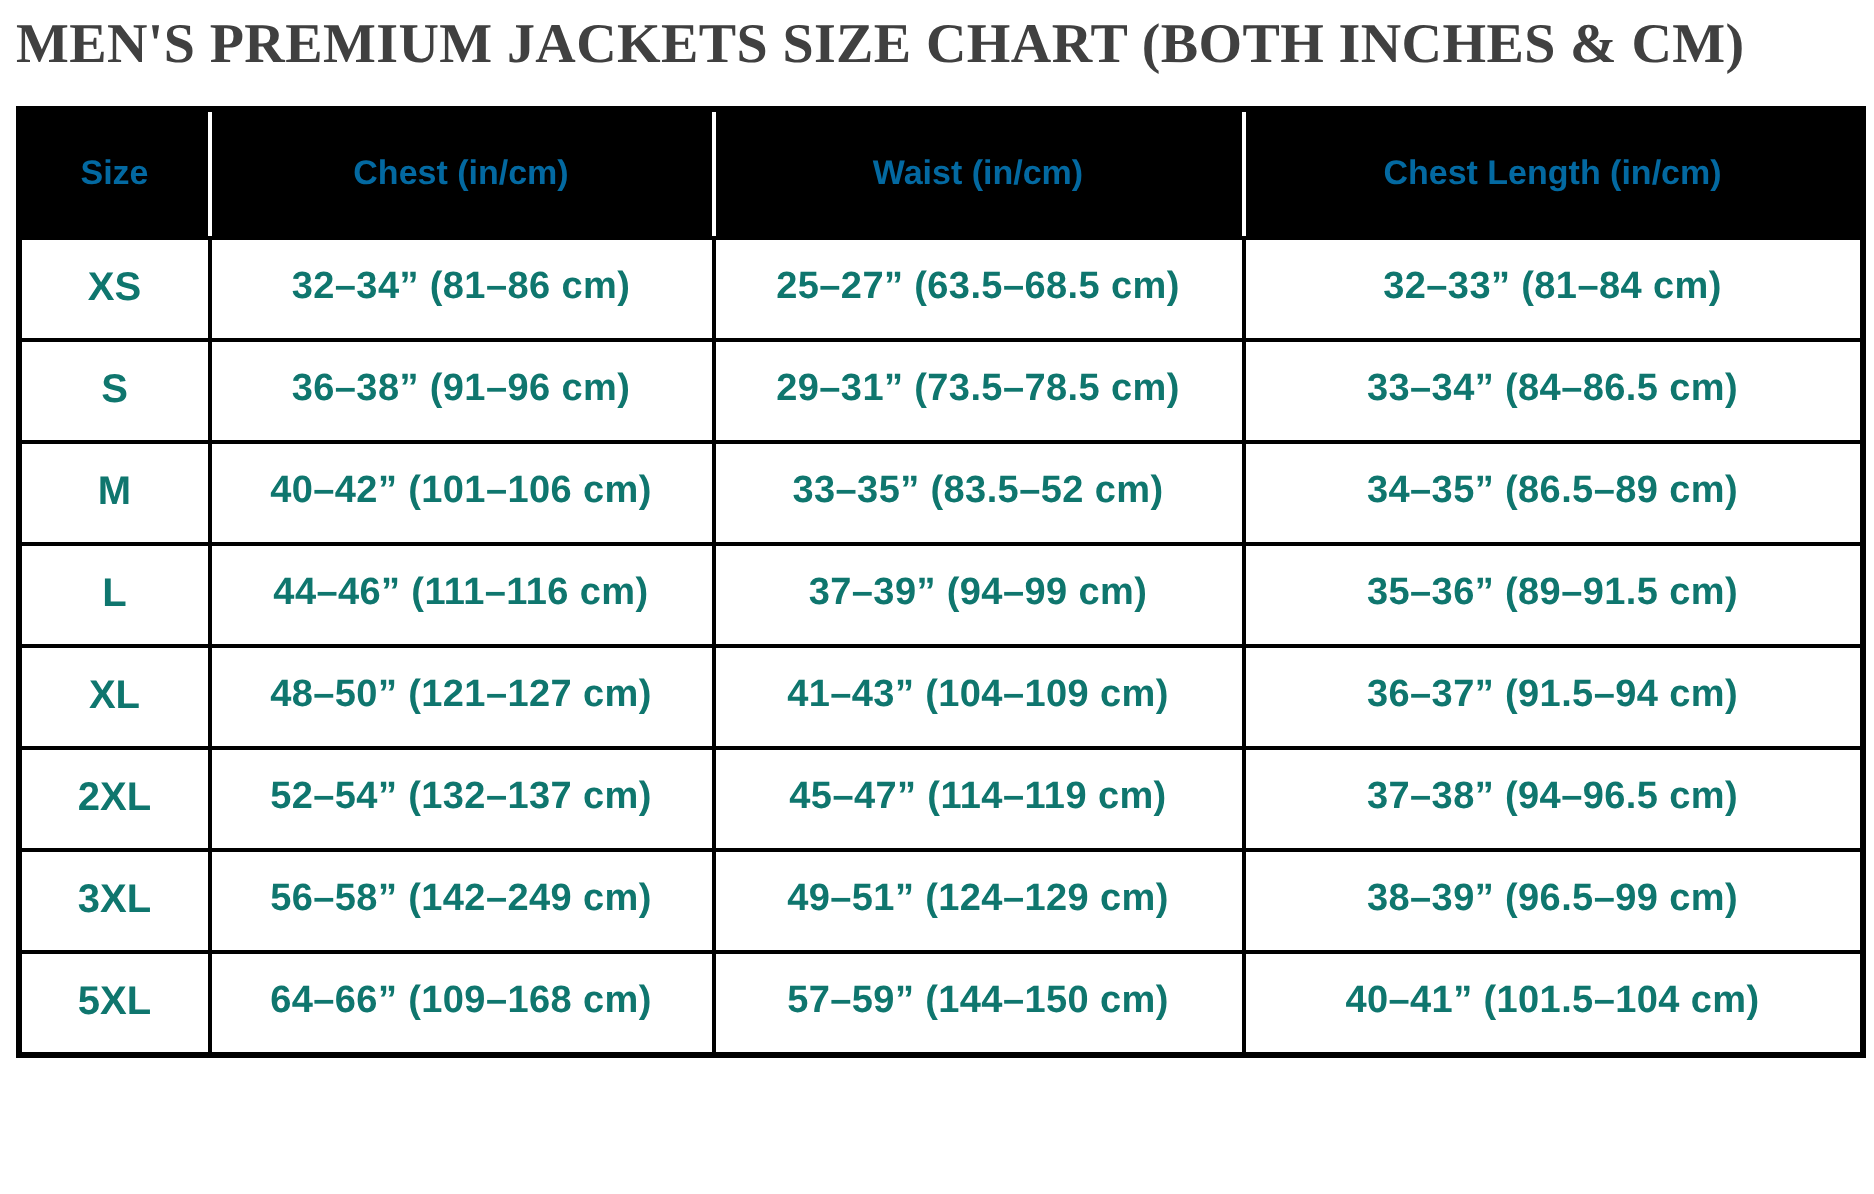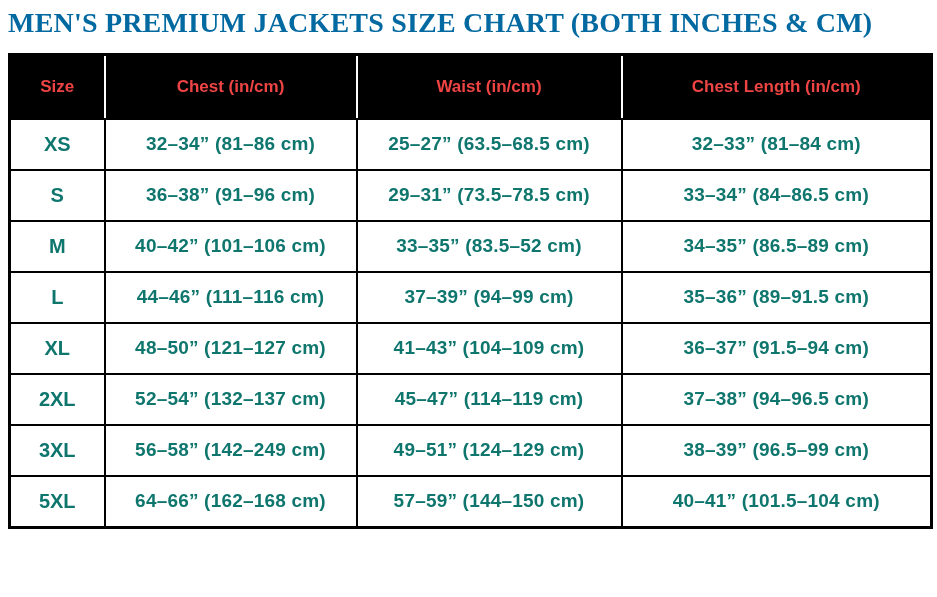--- a/index.html
+++ b/index.html
@@ -13,39 +13,39 @@
   }
   .page {
     padding: 4px 7px 0 8px;
     box-sizing: border-box;
   }
   .title {
     font-family: "Liberation Serif", serif;
     font-weight: 700;
     font-size: 28px;
     line-height: 1.1;
-    color: #0369a1;
+    color: #404040;
     margin: 4px 0 14px 0;
     letter-spacing: 0.2px;
     white-space: nowrap;
   }
   table.size-chart {
     width: 922px;
     table-layout: fixed;
     border-collapse: collapse;
     border: 3px solid #000000;
   }
   col.c-size   { width: 95px; }
   col.c-chest  { width: 252px; }
   col.c-waist  { width: 265px; }
   col.c-sleeve { width: 310px; }
 
   thead th {
     background: #000000;
-    color: #ef4444;
+    color: #0369a1;
     font-weight: 700;
     font-size: 17px;
     height: 60px;
     text-align: center;
     vertical-align: middle;
     border-left: 2px solid #ffffff;
     border-right: 2px solid #ffffff;
     border-bottom: 2px solid #000000;
   }
   thead th:first-child { border-left: none; }
@@ -128,19 +128,19 @@
           <td>37–38” (94–96.5 cm)</td>
         </tr>
         <tr>
           <th>3XL</th>
           <td>56–58” (142–249 cm)</td>
           <td>49–51” (124–129 cm)</td>
           <td>38–39” (96.5–99 cm)</td>
         </tr>
         <tr>
           <th>5XL</th>
-          <td>64–66” (162–168 cm)</td>
+          <td>64–66” (109–168 cm)</td>
           <td>57–59” (144–150 cm)</td>
           <td>40–41” (101.5–104 cm)</td>
         </tr>
       </tbody>
   </table>
 </div>
 
 </body></html>

